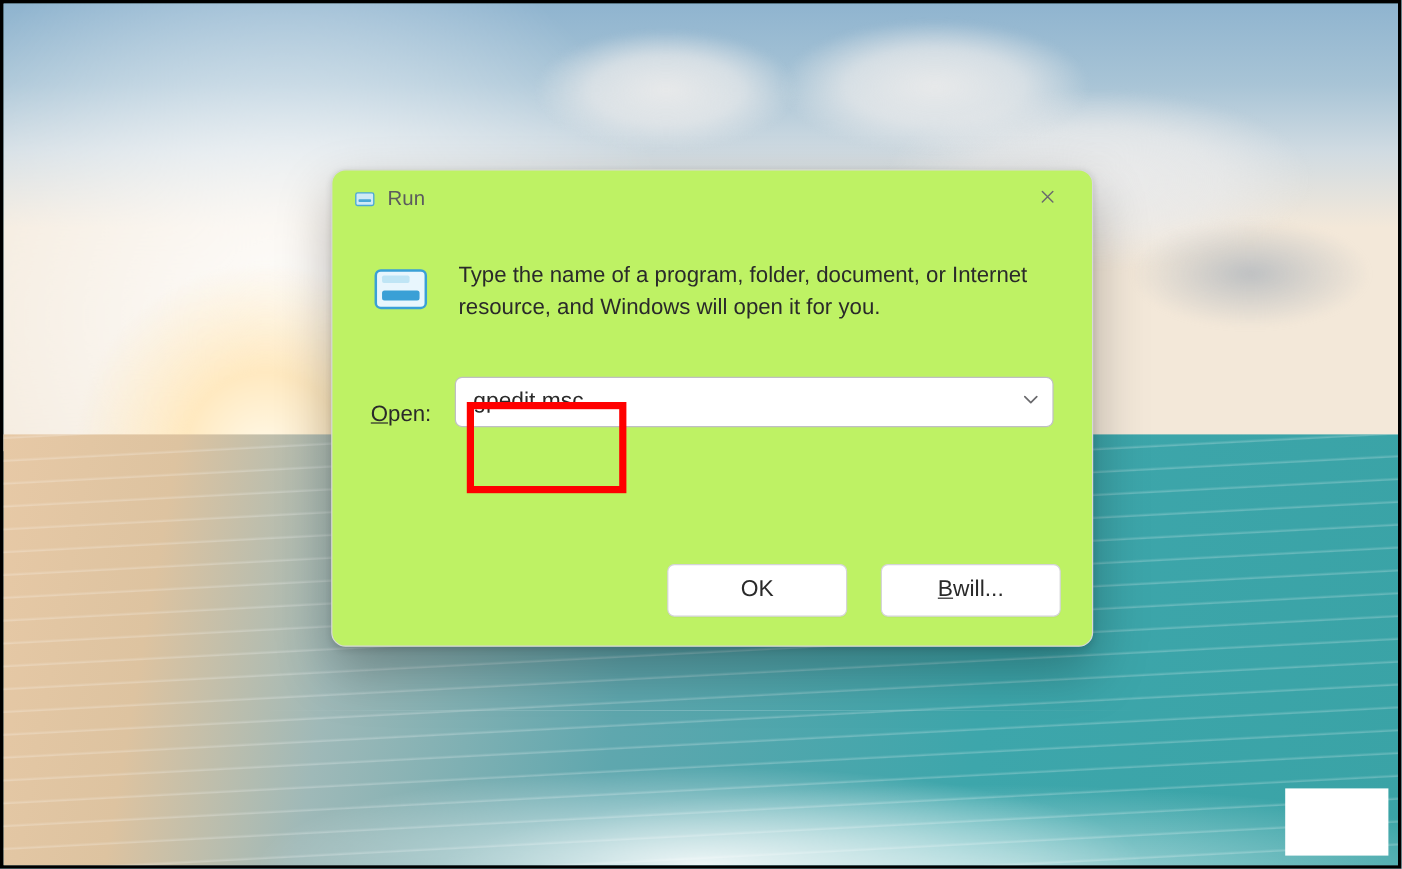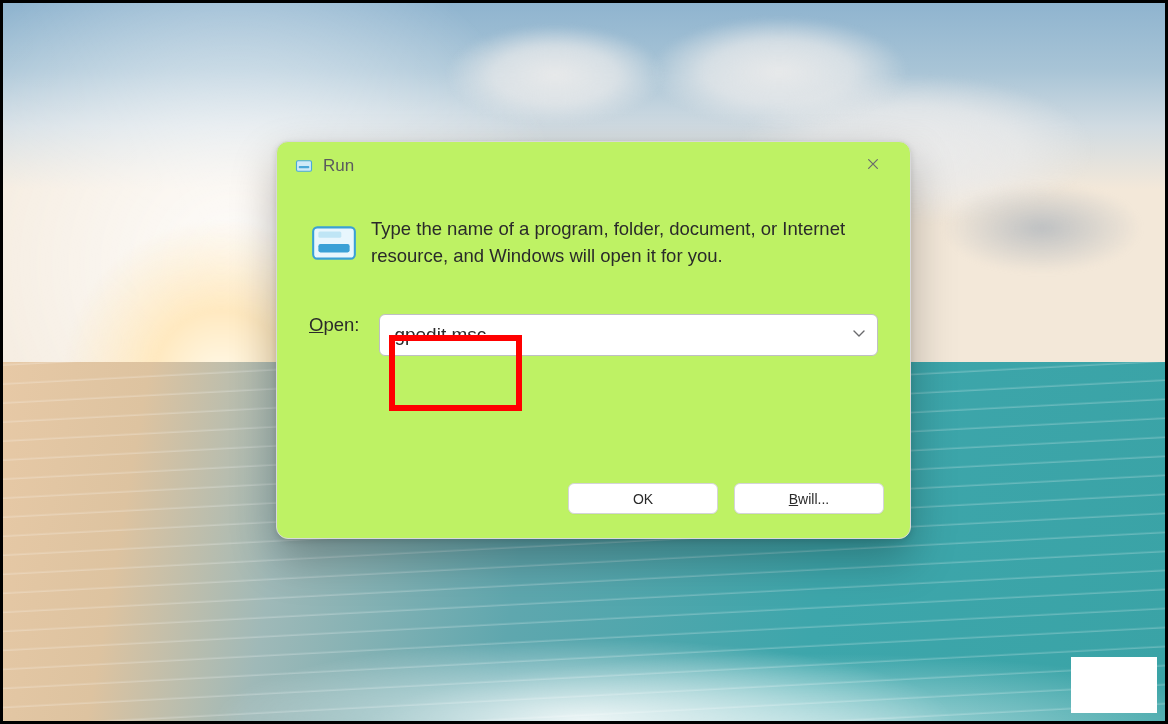--- a/index.html
+++ b/index.html
@@ -101,26 +101,26 @@
       width: 46px; height: 36px;
       display: flex; align-items: center; justify-content: center;
       border-radius: 6px; color: #6a6a6d;
       cursor: default;
     }
     .close-btn svg { width: 14px; height: 14px; }
 
     .body {
       padding: 26px 32px 0 32px;
     }
-    .desc-row { display: flex; align-items: center; gap: 12px; }
+    .desc-row { display: flex; align-items: flex-start; gap: 23px; }
     .run-big-icon { width: 50px; height: 50px; flex: 0 0 50px; display:flex; align-items:center; justify-content:center;}
     .desc { font-size: 18.5px; line-height: 1.45; color: #2a2a2a; max-width: 480px; }
 
     .open-row {
-      display: flex; align-items: flex-start;
+      display: flex; align-items: flex-end;
       margin-top: 44px;
       gap: 20px;
       padding-left: 0px;
     }
     .open-label { font-size: 18.5px; color: #2a2a2a; }
     .open-label .ul { text-decoration: underline; }
 
     .combo {
       position: relative;
       flex: 1;
@@ -141,28 +141,29 @@
       position: absolute; right: 10px; top: 50%; transform: translateY(-50%);
       color: #6a6a6d; pointer-events: none;
     }
     .combo .chev svg { width: 16px; height: 16px; }
 
     .buttons {
       position: absolute; right: 26px; bottom: 24px;
       display: flex; gap: 16px;
     }
     .btn {
-      min-width: 150px; height: 31px;
+      min-width: 150px; height: 44px;
       border: 1px solid #d4d4d8;
       border-radius: 6px;
       background: #ffffff;
-      font-size: 14px; color: #2a2a2a;
+      font-size: 19px; color: #2a2a2a;
       display: flex; align-items: center; justify-content: center;
       cursor: default;
       box-shadow: 0 1px 0 rgba(0,0,0,.02);
+      margin-left: 12px;
     }
     .btn .ul { text-decoration: underline; }
   </style>
 </head>
 <body>
 
 <div class="viewport">
 
   <div class="sky"></div>
   <div class="sun"></div>

